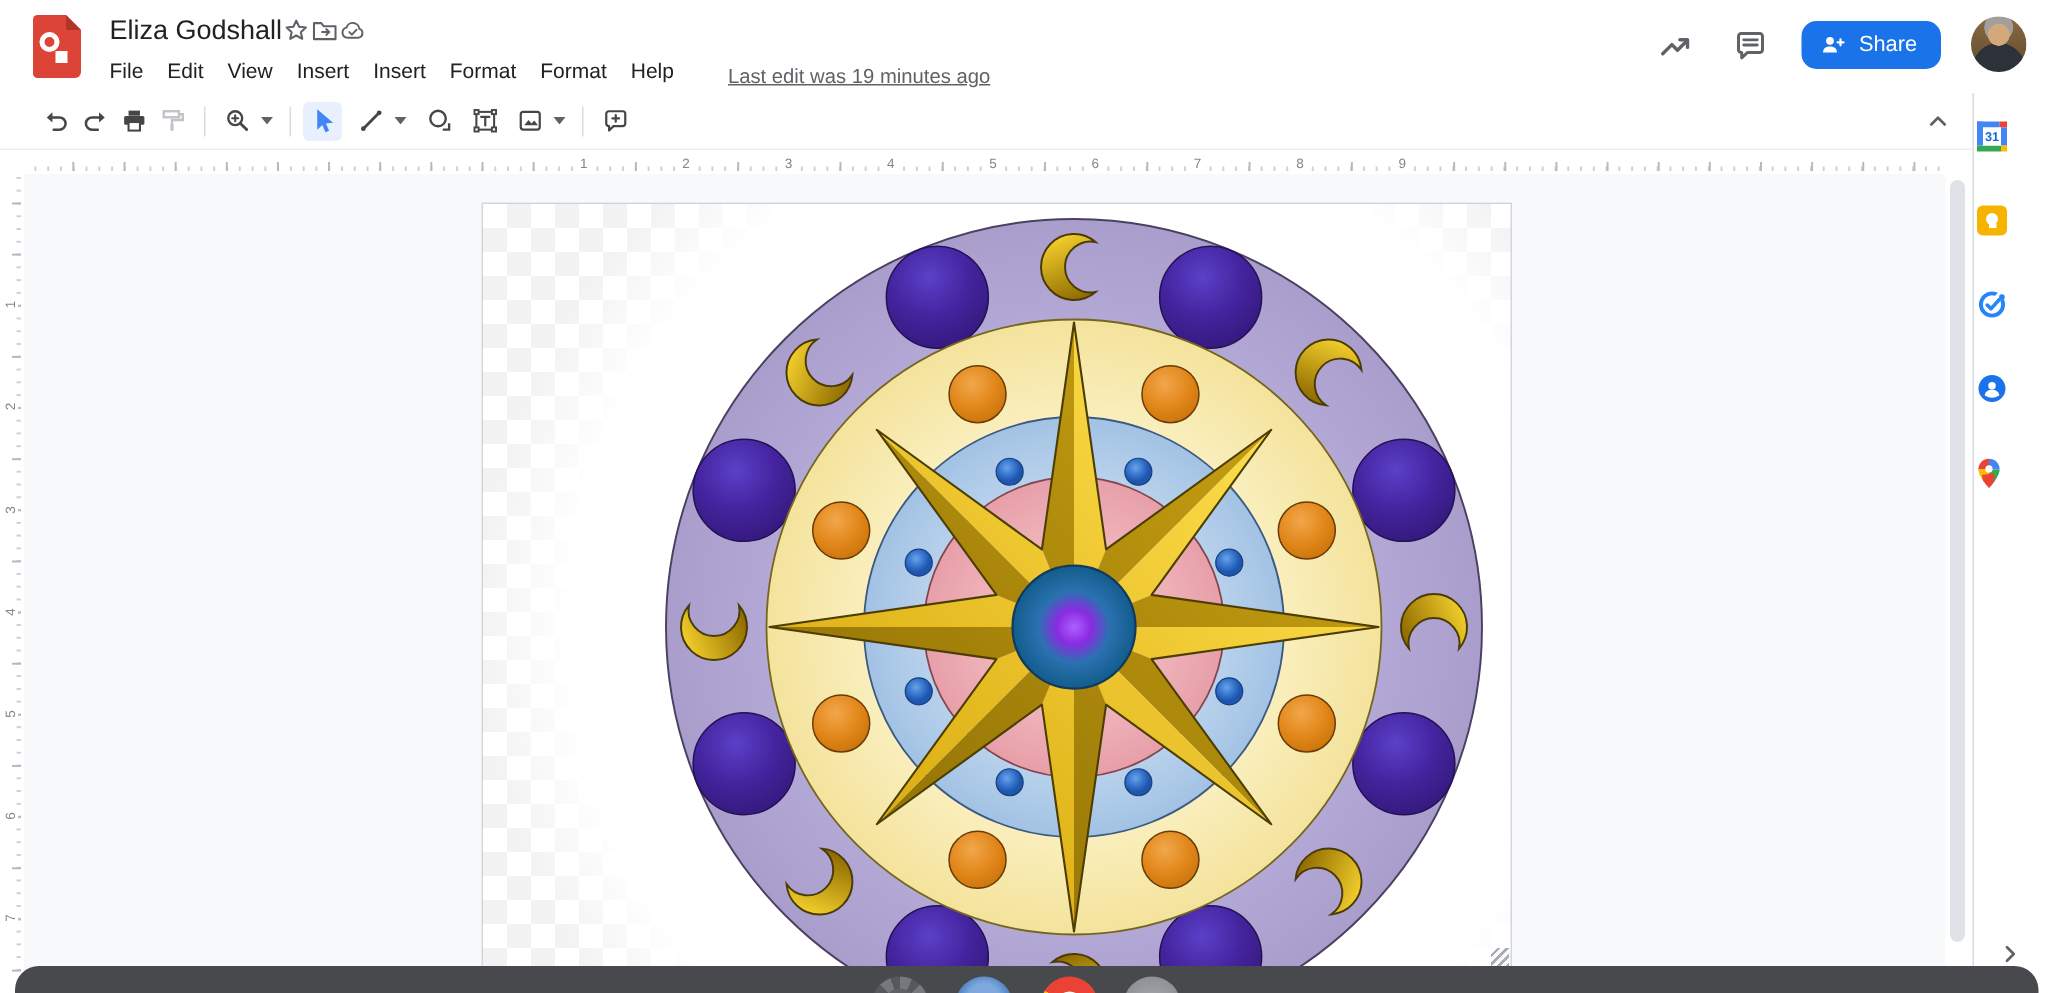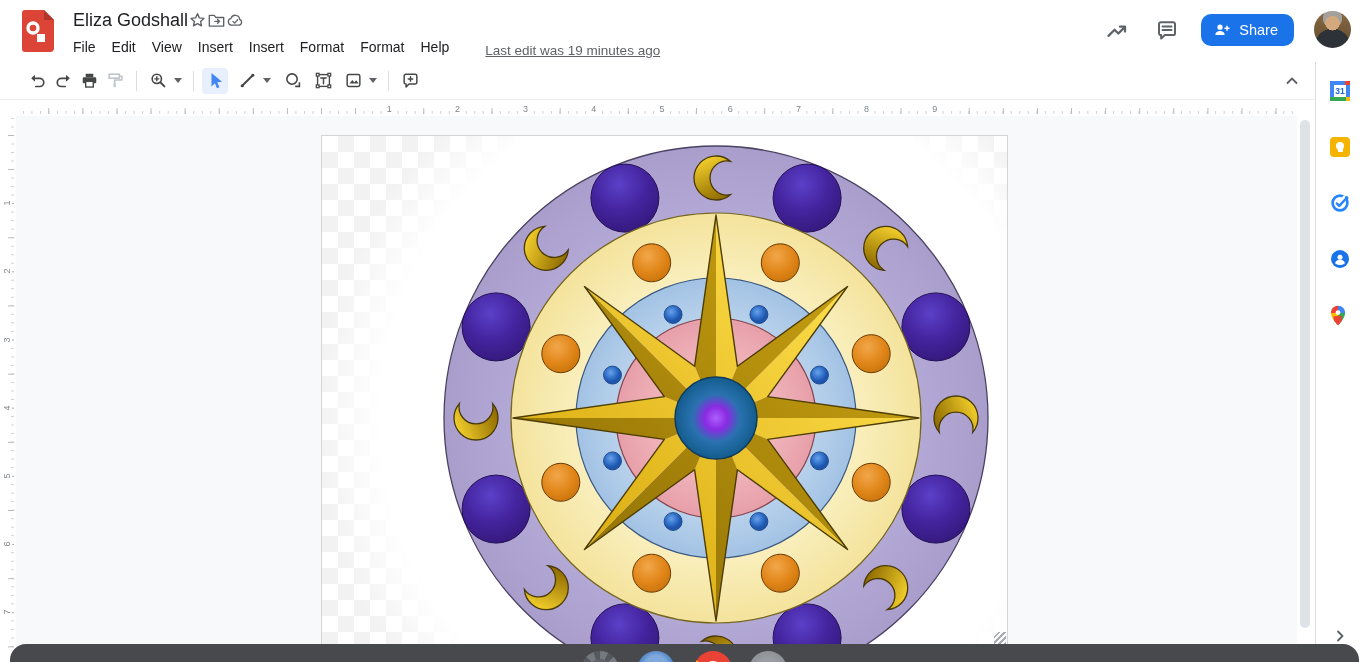--- a/index.html
+++ b/index.html
@@ -66,21 +66,21 @@
   .page{position:absolute;left:305px;top:19px;width:685px;height:540px;border:1px solid #d2d5da;
         overflow:hidden;background-color:#fff;
         background-image:conic-gradient(#f2f2f3 90deg,#fff 90deg 180deg,#f2f2f3 180deg 270deg,#fff 270deg);
         background-size:32px 32px;}
   .mandala{position:absolute;left:0;top:0;}
   .grip{position:absolute;right:1px;top:496px;width:12px;height:12px;
         background:repeating-linear-gradient(315deg,#a9adb3 0 1.5px,rgba(0,0,0,0) 1.5px 4.2px);}
 
   
   .sidepanel{position:absolute;left:1315px;top:62px;right:0;bottom:0;background:#fff;border-left:1px solid #dadce0;}
-  .sp-ico{position:absolute;left:14px;width:20px;height:20px;cursor:pointer;}
+  .sp-ico{position:absolute;left:2px;width:20px;height:20px;cursor:pointer;}
   .cal{position:relative;width:20px;height:20px;background:#fff;}
   .cal i{position:absolute;display:block;}
   .cal .ct{left:0;top:0;width:15px;height:4px;background:#4285f4;}
   .cal .ctr{right:0;top:0;width:5px;height:4px;background:#ea4335;}
   .cal .cl{left:0;top:0;width:4px;height:16px;background:#4285f4;}
   .cal .cr{right:0;top:4px;width:4px;height:12px;background:#4285f4;}
   .cal .cb{left:0;bottom:0;width:16px;height:4px;background:#34a853;}
   .cal .cbr{right:0;bottom:0;width:4px;height:4px;background:#fbbc04;}
   .cal .cnum{left:4px;top:4px;width:12px;height:12px;background:#fff;color:#1967d2;
              font-size:8.5px;font-weight:bold;text-align:center;line-height:12px;font-style:normal;}

